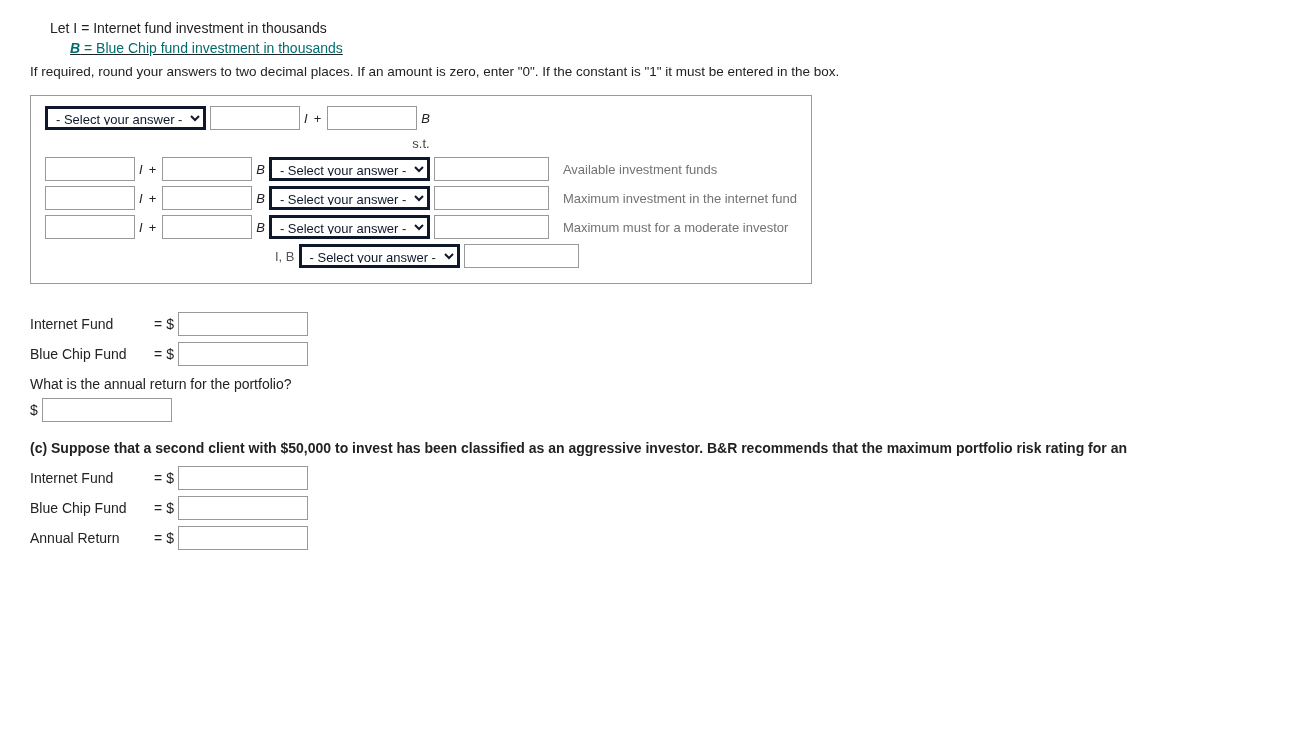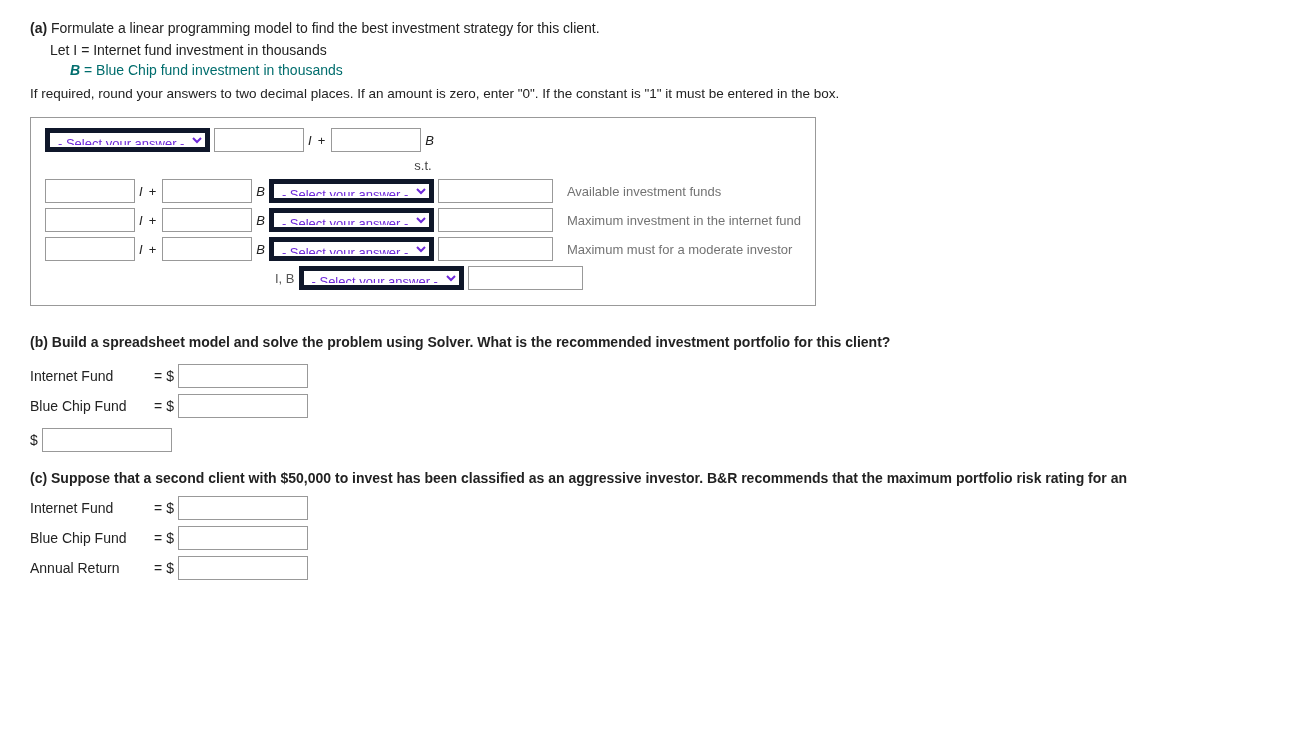--- a/index.html
+++ b/index.html
@@ -11,21 +11,21 @@
       padding: 20px 30px;
       width: 1290px;
       min-height: 751px;
     }
     .part-label {
       font-weight: bold;
       font-size: 14px;
       margin-bottom: 6px;
     }
     .indent { margin-left: 20px; }
-    .indent2 { margin-left: 40px; }
+    .indent2 { margin-left: 40px; text-decoration: underline; }
     .teal { color: #006d6d; }
     .section { margin-bottom: 18px; }
 
     
     .constraint-box {
       border: 1px solid #999;
       display: inline-block;
       padding: 10px 14px;
       margin-top: 8px;
       margin-bottom: 10px;
@@ -44,27 +44,27 @@
       color: #444;
       margin-bottom: 6px;
     }
     .constraint-row {
       display: flex;
       align-items: center;
       gap: 4px;
       margin-bottom: 5px;
     }
     select.answer-sel {
-      border: 5px solid #0f172a;
+      border: 3px solid #0f172a;
       background: #fff;
       font-size: 13px;
       padding: 2px 4px;
       height: 24px;
       min-width: 160px;
-      color: #6d28d9;
+      color: #0f172a;
     }
     input.num-input {
       border: 1px solid #999;
       width: 90px;
       height: 24px;
       font-size: 13px;
       padding: 2px 4px;
     }
     input.small-input {
       border: 1px solid #999;
@@ -121,24 +121,20 @@
       margin-bottom: 8px;
       color: #222;
     }
     .part-c-block { margin-top: 18px; }
     .ib-label { font-size: 13px; color: #555; }
   </style>
 </head>
 <body>
 
 <div class="section">
-  <div class="part-label">
-    <span style="font-weight: bold;">(a)</span>
-    <span style="font-weight: normal;">Formulate a linear programming model to find the best investment strategy for this client.</span>
-  </div>
   <div class="indent">
     <span>Let I = Internet fund investment in thousands</span>
   </div>
   <div class="indent2" style="margin-top:4px;">
     <span class="teal" style="font-style:italic;font-weight:bold;">B</span>
     <span class="teal"> = Blue Chip fund investment in thousands</span>
   </div>
   <p class="instruction" style="margin-top:8px;">If required, round your answers to two decimal places. If an amount is zero, enter "0". If the constant is "1" it must be entered in the box.</p>
 
   <div class="constraint-box">
@@ -218,38 +214,35 @@
         <option>&lt;=</option>
         <option>&gt;=</option>
         <option>=</option>
       </select>
       <input type="text" class="small-input" value="" style="">
     </div>
   </div>
 </div>
 
 <div class="section part-b-block" style="margin-top:10px;">
-  <div class="part-label">
-    <span>(b)</span>
-    <span>Build a spreadsheet model and solve the problem using Solver. What is the recommended investment portfolio for this client?</span>
-  </div>
   <div class="answer-section">
     <div class="field-row">
       <label>Internet Fund</label>
       <span class="eq-label">=</span>
       <span class="dollar-label">$</span>
       <input type="text" class="answer-input" value="" style="">
     </div>
     <div class="field-row">
       <label>Blue Chip Fund</label>
       <span class="eq-label">=</span>
       <span class="dollar-label">$</span>
       <input type="text" class="answer-input" value="" style="">
     </div>
     <div class="annual-return-row" style="margin-top:10px; flex-direction:column; align-items:flex-start; gap:6px;">
+      <span>What is the annual return for the portfolio?</span>
       <div style="display:flex; align-items:center; gap:4px;">
         <span class="dollar-label">$</span>
         <input type="text" class="answer-input" value="" style="">
       </div>
     </div>
   </div>
 </div>
 
 <div class="section part-c-block" style="margin-top:14px;">
   <div class="part-label">

